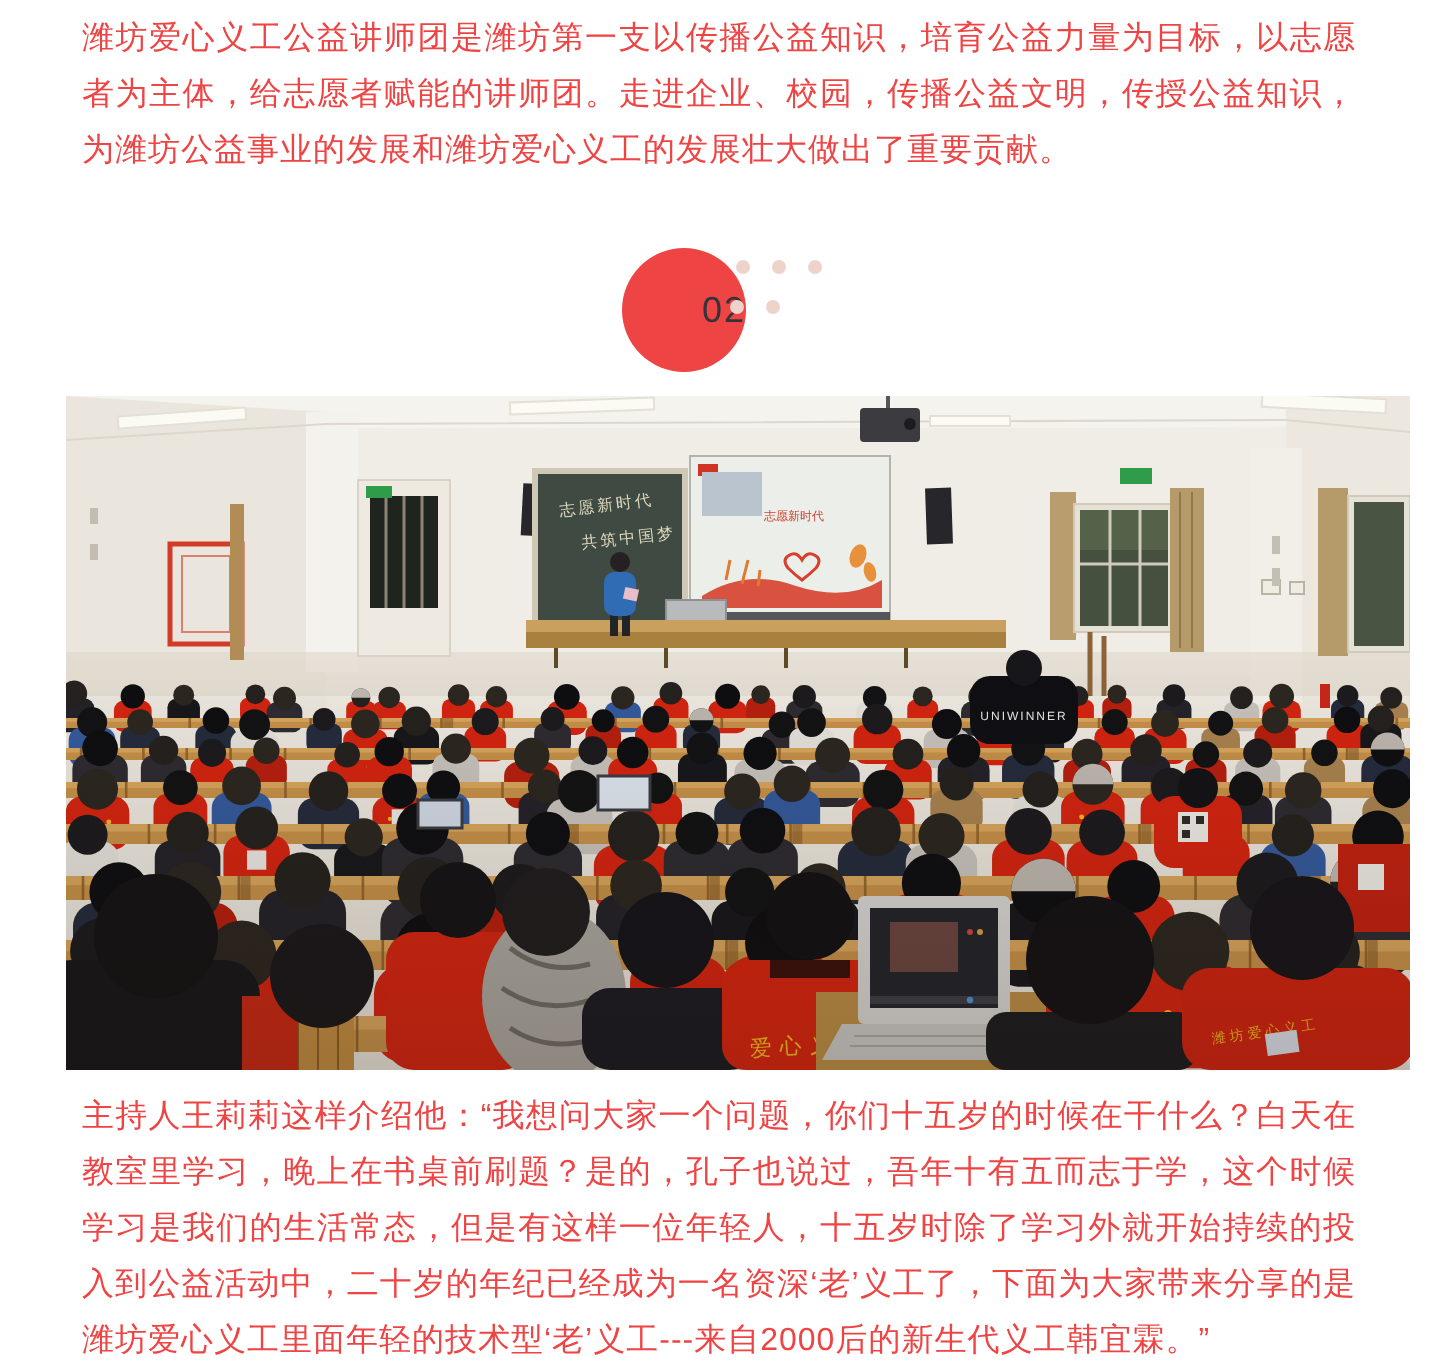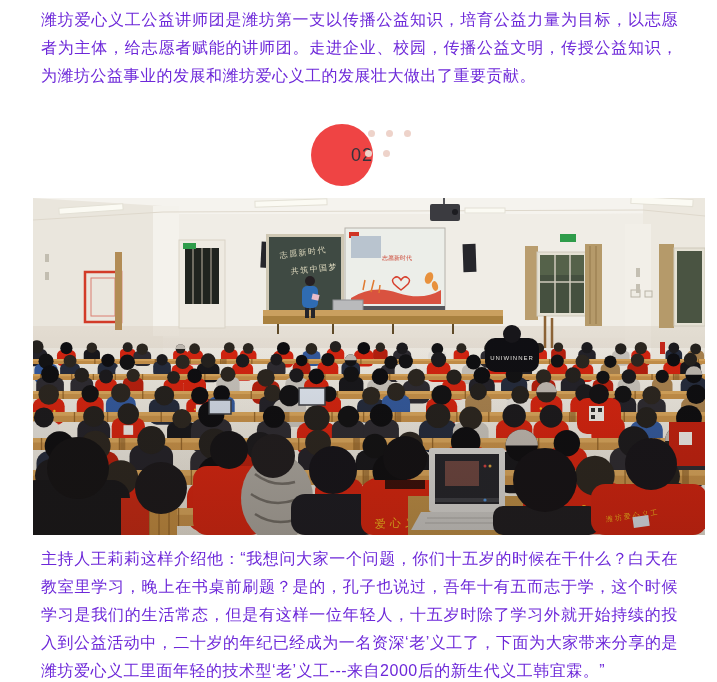--- a/index.html
+++ b/index.html
@@ -1,18 +1,18 @@
 <!DOCTYPE html>
 <html><head>
 <meta charset="utf-8">
 <style>
   html,body{margin:0;padding:0}
   body{width:717px;height:682px;position:relative;background:#ffffff;overflow:hidden;
        font-family:"Liberation Sans",sans-serif}
-  .para{position:absolute;left:41px;width:637px;font-size:16px;line-height:28px;color:#6d28d9;
+  .para{position:absolute;left:41px;width:637px;font-size:16px;line-height:28px;color:#ef4444;
         text-align:justify;text-justify:inter-ideograph;letter-spacing:.5px;word-break:break-all;margin:0}
   #para-top{top:6px}
   #para-bottom{top:545px}
   .divider{position:absolute;left:311px;top:124px;width:62px;height:62px}
   .circle{position:absolute;inset:0;border-radius:50%;background:#ef4444;display:flex;
           align-items:center;justify-content:flex-end;font-size:18px;color:#34333c;letter-spacing:1px}
   .dot{position:absolute;width:7px;height:7px;border-radius:50%;background:#eed3ca}
   .dot.d1{left:368px;top:130px}.dot.d2{left:386px;top:130px}.dot.d3{left:404px;top:130px}
   .dot.d4{left:365px;top:150px}.dot.d5{left:383px;top:150px}
   .photo{position:absolute;left:33px;top:198px;width:672px;height:337px;overflow:hidden;background:#e9e4db}

